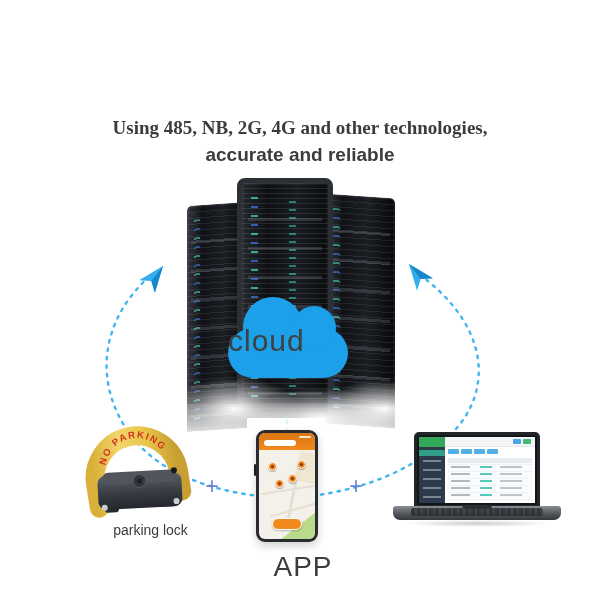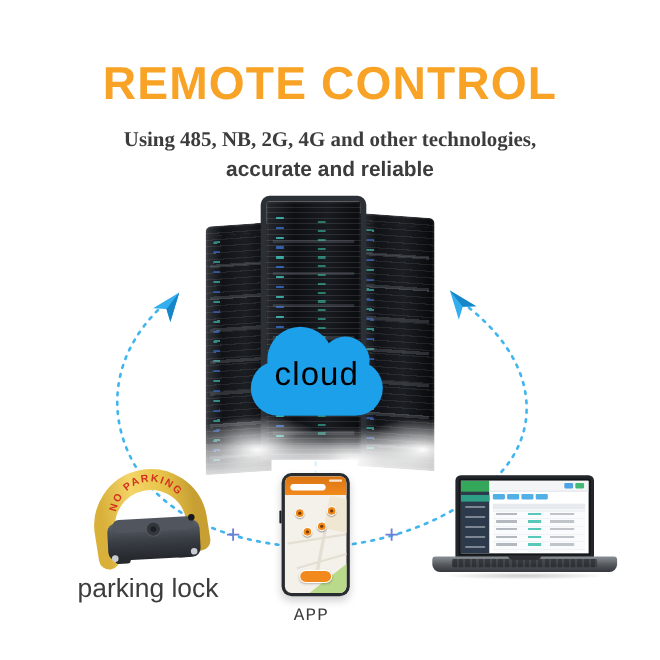--- a/index.html
+++ b/index.html
@@ -45,22 +45,22 @@
   .reflect{position:absolute;left:160px;top:404px;width:262px;height:44px;z-index:3;
     background:linear-gradient(180deg,rgba(255,255,255,.15),#fff 78%);}
 
   
   .cloud{position:absolute;left:228px;top:328px;width:120px;height:50px;z-index:4;
          background:#1BA0E9;border-radius:25px;}
   .cloud::before{content:"";position:absolute;width:60px;height:60px;border-radius:50%;
                  background:#1BA0E9;top:-31px;left:15px;}
   .cloud::after{content:"";position:absolute;width:44px;height:44px;border-radius:50%;
                 background:#1BA0E9;top:-22px;right:12px;}
-  .cloud span{position:absolute;left:0;top:-4px;width:100%;text-align:center;z-index:1;
-              color:#000000;font-size:30px;font-weight:400;letter-spacing:1px;}
+  .cloud span{position:absolute;left:0;top:-4px;width:100%;text-align:left;z-index:1;
+              color:#404040;font-size:30px;font-weight:400;letter-spacing:1px;}
 
   
   .plus{position:absolute;z-index:6;color:#6C80D8;font-size:23px;font-weight:400;width:20px;
         text-align:center;line-height:20px;}
   .plus-left{left:202px;top:476px;}
   .plus-right{left:346px;top:476px;}
 
   
   .plock{position:absolute;left:62px;top:402px;z-index:5;}
 
@@ -121,30 +121,29 @@
   .lbase::before{content:"";position:absolute;left:18px;right:18px;top:2px;bottom:4px;border-radius:2px;
     background:repeating-linear-gradient(90deg,rgba(0,0,0,.25) 0 4px,transparent 4px 6px),
                linear-gradient(#4A4E54,#3A3E43);}
   .lbase::after{content:"";position:absolute;left:50%;top:-1px;transform:translateX(-50%);
     width:30px;height:4px;background:#2C2F34;border-radius:0 0 4px 4px;}
   .lshadow{position:absolute;left:10px;right:10px;top:88px;height:7px;
     background:radial-gradient(ellipse closest-side,rgba(0,0,0,.20),rgba(0,0,0,0));}
 
   
   .caption{position:absolute;color:#3C3C3C;text-align:center;z-index:6;}
-  .cap-lock{left:52px;top:522px;width:165px;font-size:24px;}
-  .cap-app{left:233px;top:551px;width:100px;font-size:16px;letter-spacing:1px;font-family:Liberation Mono, monospace;}
+  .cap-lock{left:68px;top:522px;width:165px;font-size:14px;}
+  .cap-app{left:253px;top:551px;width:100px;font-size:28px;letter-spacing:1px;}
   .cap-back{left:375px;top:528px;width:180px;font-size:21px;line-height:21px;}
 </style>
 </head>
 <body>
 
 <div class="stage">
 
-  <h1 class="title">REMOTE CONTROL</h1>
   <p class="sub sub1">Using 485, NB, 2G, 4G and other technologies,</p>
   <p class="sub sub2">accurate and reliable</p>
 
   <svg class="flow" width="600" height="600" viewBox="0 0 600 600">
     <g fill="none" stroke="#41B5EE" stroke-width="2.4" stroke-dasharray="2.5 6" stroke-linecap="round">
       <path d="M 287 498 C 228 496 175 480 143 449 C 100 407 86 332 152 274"></path>
       <path d="M 287 498 C 350 495 412 474 453 432 C 492 392 492 326 416 272"></path>
       <path d="M 287 440 L 287 412"></path>
     </g>
     <g transform="translate(163,266) rotate(-52)">

